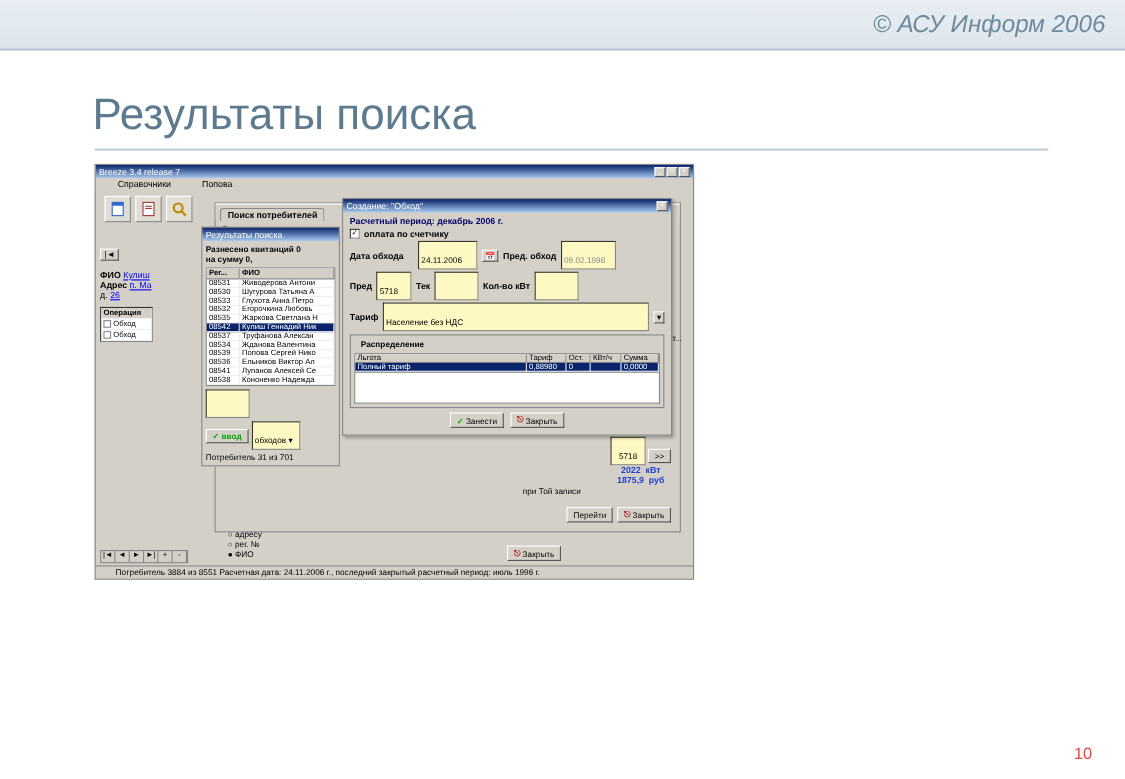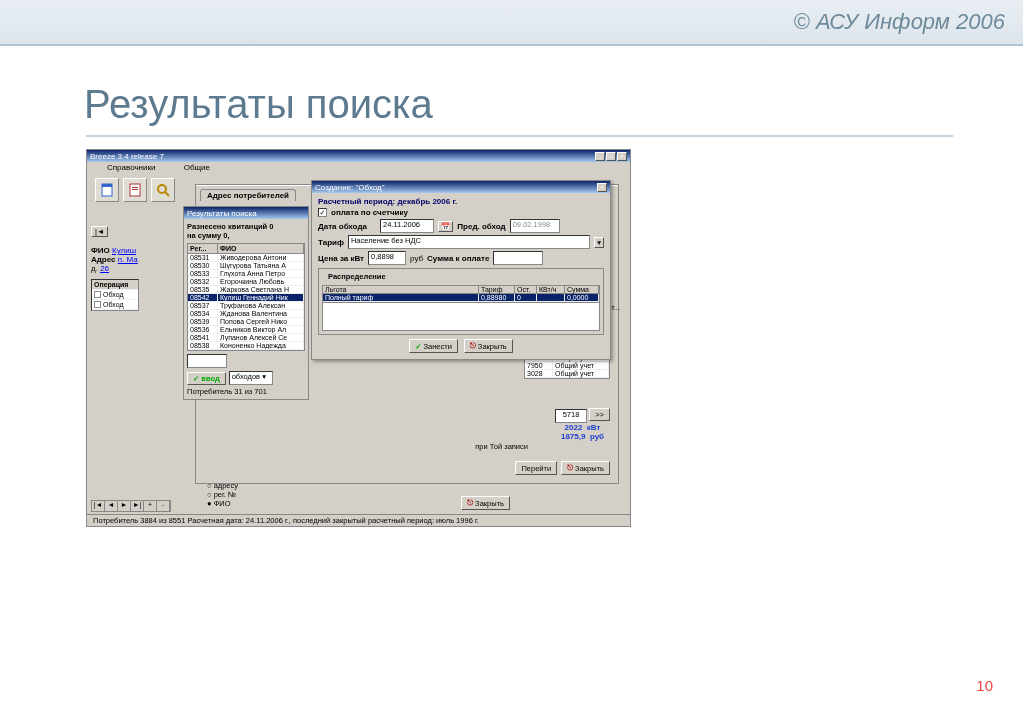--- a/index.html
+++ b/index.html
@@ -40,21 +40,21 @@
   .reswin { position: absolute; left: 96px; top: 56px; width: 126px; background: #d4d0c8; border: 1px solid #888; }
   .resbody { padding: 3px; font-size: 7.5px; }
   .grid { border: 1px solid #888; background: #fff; width: 118px; font-size: 7px; margin-top: 3px; }
   .grid .gh, .grid .gr { display: flex; }
   .grid .gh div { background: #d4d0c8; border-right: 1px solid #888; border-bottom: 1px solid #888; padding: 1px 2px; font-weight: bold; }
   .grid .gr div { border-right: 1px solid #eee; border-bottom: 1px solid #eee; padding: 0 2px; white-space: nowrap; overflow: hidden; }
   .grid .sel div { background: #0a246a; color: #fff; }
   .c1 { width: 30px; } .c2 { flex: 1; }
   .bottom-ctrl { padding: 3px 0 0; display: flex; gap: 3px; align-items: center; }
   .btn { background: #d4d0c8; border: 1px solid #fff; border-right-color: #555; border-bottom-color: #555; padding: 1px 5px; font-size: 7.5px; display: inline-flex; align-items: center; gap: 2px; }
-  .fld { background: #ffffff; border: 1px inset #888; padding: 0 2px; font-size: 7.5px; height: 14px; display: inline-block; }
+  .fld { background: #fef9c3; border: 1px inset #888; padding: 12px 2px; font-size: 7.5px; height: 14px; display: inline-block; }
 
   
   .mainwin { position: absolute; left: 108px; top: 34px; width: 424px; height: 300px; background: #d4d0c8; border: 1px solid #888; }
   .main-toolbars { padding: 4px 6px; font-size: 8px; }
   .main-grid-area { position: absolute; right: 8px; top: 88px; width: 86px; border: 1px solid #888; background: #fff; font-size: 7px; }
   .main-grid-area .gh, .main-grid-area .gr { display: flex; }
   .main-grid-area .gh div { background: #d4d0c8; border-right: 1px solid #888; border-bottom: 1px solid #888; padding: 0 2px; }
   .main-grid-area .gr div { border-right: 1px solid #eee; border-bottom: 1px solid #eee; padding: 0 2px; }
   .mc1 { width: 28px; } .mc2 { flex: 1; }
   .main-grid-area .sel div { background: #0a246a; color: #fff; }
@@ -72,21 +72,21 @@
   .group { border: 1px solid #888; padding: 3px; margin-top: 3px; }
   .group-title { font-size: 7.5px; font-weight: bold; margin: -8px 0 2px 4px; background: #d4d0c8; display: inline-block; padding: 0 2px; }
   .mini-grid { border: 1px solid #888; background: #fff; font-size: 7px; margin-top: 2px; }
   .mini-grid .gh, .mini-grid .gr { display: flex; }
   .mini-grid .gh div { background: #d4d0c8; border-right: 1px solid #888; border-bottom: 1px solid #888; padding: 0 2px; }
   .mini-grid .gr div { border-right: 1px solid #eee; border-bottom: 1px solid #eee; padding: 0 2px; }
   .mini-grid .gr { background: #0a246a; color: #fff; }
   .mgc1 { flex: 1; } .mgc2 { width: 36px; } .mgc3 { width: 22px; } .mgc4 { width: 28px; } .mgc5 { width: 34px; }
   .dlg-buttons { display: flex; justify-content: center; gap: 6px; padding: 4px 0 2px; }
 
-  .statusbar { position: absolute; left: 0; bottom: 0; height: 12px; width: 100%; background: #d4d0c8; border-top: 1px solid #888; font-size: 7.5px; padding: 1px 6px; }
+  .statusbar { position: absolute; left: 0; bottom: 0; height: 12px; width: 100%; background: #d4d0c8; border-top: 1px solid #888; font-size: 7.5px; padding: 1px 18px; }
 
   .green { color: #0a0; font-weight: bold; }
   .red { color: #a00; font-weight: bold; }
   .blue { color: #2040d0; }
 
   .navstrip { position: absolute; left: 4px; bottom: 14px; width: 80px; height: 12px; border: 1px solid #888; background: #d4d0c8; display: flex; }
   .navstrip div { flex: 1; border-right: 1px solid #888; text-align: center; font-size: 7px; }
 </style>
 </head>
 <body>
@@ -103,26 +103,26 @@
         <span>Breeze 3.4 release 7</span>
         <span class="spacer"></span>
         <div class="winbtns">
           <div class="winbtn">_</div>
           <div class="winbtn">□</div>
           <div class="winbtn">×</div>
         </div>
       </div>
       <div class="menubar">
         <span>Справочники</span>
-        <span>Общие</span>
+        <span>Попова</span>
       </div>
 
       <div class="mainwin">
         <div class="tabbar">
-          <span class="tab">Адрес потребителей</span>
+          <span class="tab">Поиск потребителей</span>
         </div>
         <div class="main-toolbars">
           <b>Задолжен</b><br>
           <b>Общие да</b>
         </div>
 
         <div style="position:absolute;right:8px;top:44px;display:flex;gap:4px;">
           <span class="btn">брос</span>
           <span class="btn">Расч. период</span>
         </div>
@@ -325,30 +325,31 @@
               <b>оплата по счетчику</b>
             </div>
           <div class="dlg-row">
             <span class="dlg-lbl">Дата обхода</span>
             <span class="fld" style="width:54px;">24.11.2006</span>
             <span class="btn" style="padding:0 2px;">📅</span>
             <span class="dlg-lbl-sm">Пред. обход</span>
             <span class="fld" style="width:50px;color:#888;">09.02.1998</span>
           </div>
           <div class="dlg-row">
+            <span class="dlg-lbl-sm">Пред</span>
+            <span class="fld" style="width:32px;">5718</span>
+            <span class="dlg-lbl-sm">Тек</span>
+            <span class="fld" style="width:40px;"></span>
+            <span class="dlg-lbl-sm">Кол-во кВт</span>
+            <span class="fld" style="width:40px;"></span>
+          </div>
+          <div class="dlg-row">
             <span class="dlg-lbl-sm">Тариф</span>
             <span class="fld" style="flex:1;"><span>Население без НДС</span></span>
             <span class="btn" style="padding:0 2px;">▾</span>
-          </div>
-          <div class="dlg-row">
-            <span class="dlg-lbl-sm">Цена за кВт</span>
-            <span class="fld" style="width:38px;">0,8898</span>
-            <span>руб</span>
-            <span class="dlg-lbl-sm">Сумма к оплате</span>
-            <span class="fld" style="width:50px;"></span>
           </div>
           <div class="group">
             <div class="group-title">Распределение</div>
             <div class="mini-grid">
               <div class="gh">
                   <div class="mgc1">Льгота</div>
                   <div class="mgc2">Тариф</div>
                   <div class="mgc3">Ост.</div>
                   <div class="mgc4">КВт/ч</div>
                   <div class="mgc5">Сумма</div>

